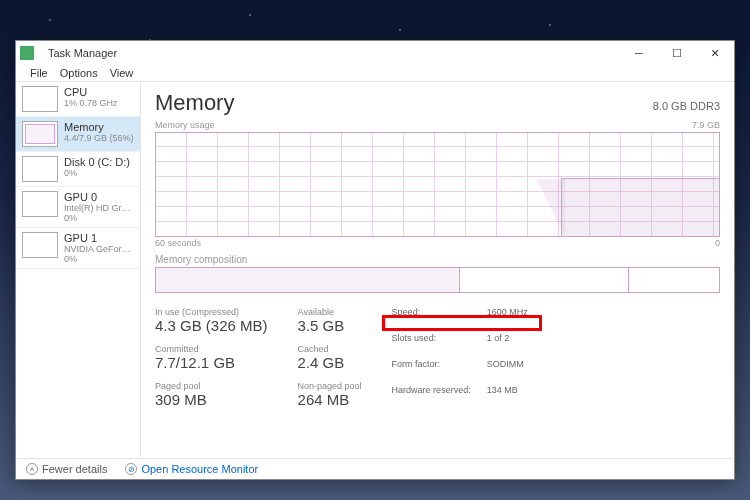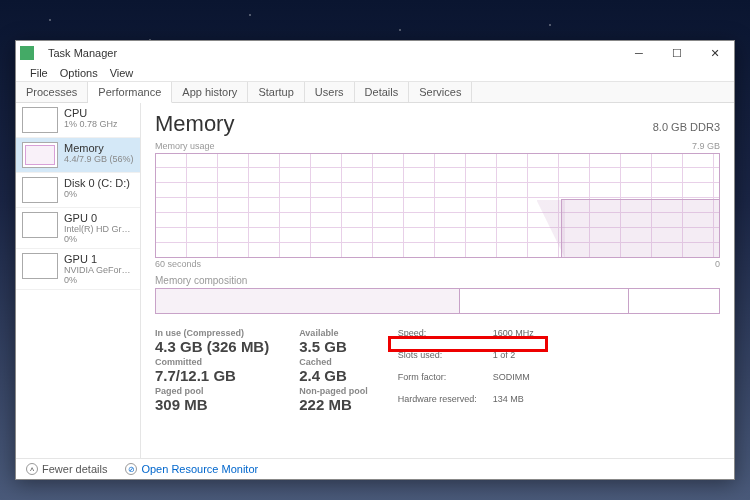--- a/index.html
+++ b/index.html
@@ -33,21 +33,21 @@
 .chart { border: 1px solid #c8a2c8; height: 105px; position: relative; margin-top: 2px; }
 .chart-grid { position: absolute; inset: 0; background-image: repeating-linear-gradient(0deg, transparent, transparent 14px, #e8d0e8 14px, #e8d0e8 15px), repeating-linear-gradient(90deg, transparent, transparent 30px, #e8d0e8 30px, #e8d0e8 31px); }
 .chart-fill { position: absolute; right: 0; bottom: 0; width: 28%; height: 56%; background: rgba(200,162,200,0.2); border-top: 1px solid #c8a2c8; border-left: 1px solid #c8a2c8; }
 .chart-fill::before { content: ''; position: absolute; left: -25px; bottom: 0; width: 28px; height: 100%; background: linear-gradient(to top right, transparent 48%, rgba(200,162,200,0.2) 50%); }
 .axis { display: flex; justify-content: space-between; font-size: 9px; color: #999; margin-top: 1px; }
 .comp-label { font-size: 10px; color: #999; margin-top: 6px; }
 .comp-bar { border: 1px solid #c8a2c8; height: 26px; display: flex; margin-top: 2px; }
 .comp-seg { border-right: 1px solid #c8a2c8; }
 .comp-seg:first-child { background: rgba(200,162,200,0.15); }
 .stats { display: flex; gap: 30px; margin-top: 14px; }
-.stat-col { display: flex; flex-direction: column; gap: 2px; font-weight: bold; }
+.stat-col { display: flex; flex-direction: column; gap: 10px; }
 .stat-label { font-size: 9px; color: #888; }
 .stat-val { font-size: 15px; color: #444; }
 .detail-grid { display: grid; grid-template-columns: auto auto; gap: 3px 16px; font-size: 9px; color: #666; position: relative; }
 .highlight { position: absolute; border: 3px solid #e00; top: 8px; left: -10px; width: 160px; height: 16px; }
 .footer { border-top: 1px solid #e5e5e5; padding: 4px 10px; display: flex; gap: 18px; font-size: 11px; }
 .footer-link { color: #0066cc; display: flex; align-items: center; gap: 4px; }
 .footer-link.fewer { color: #555; }
 .circ { width: 12px; height: 12px; border: 1px solid #999; border-radius: 50%; display: inline-flex; align-items: center; justify-content: center; font-size: 8px; }
 </style>
 </head>
@@ -59,29 +59,20 @@
     <div class="icon"></div>
     <div class="title">Task Manager</div>
     <div class="winbtn">─</div>
     <div class="winbtn">☐</div>
     <div class="winbtn">✕</div>
   </div>
   <div class="menubar">
     <span>File</span>
     <span>Options</span>
     <span>View</span>
-  </div>
-  <div class="tabs">
-    <span>Processes</span>
-    <span class="active">Performance</span>
-    <span>App history</span>
-    <span>Startup</span>
-    <span>Users</span>
-    <span>Details</span>
-    <span>Services</span>
   </div>
   <div class="content">
     <div class="sidebar">
       <div class="sb-item">
         <div class="sb-thumb"></div>
         <div class="sb-text">
             <div class="sb-title">CPU</div>
             <div class="sb-sub">1% 0.78 GHz</div>
           </div>
       </div>
@@ -158,21 +149,21 @@
           <div>
               <div class="stat-label">Available</div>
               <div class="stat-val">3.5 GB</div>
             </div>
           <div>
               <div class="stat-label">Cached</div>
               <div class="stat-val">2.4 GB</div>
             </div>
           <div>
               <div class="stat-label">Non-paged pool</div>
-              <div class="stat-val">222 MB</div>
+              <div class="stat-val">264 MB</div>
             </div>
         </div>
         <div class="detail-grid">
           <span>Speed:</span>
             <span>1600 MHz</span>
           <span>Slots used:</span>
             <span>1 of 2</span>
           <span>Form factor:</span>
             <span>SODIMM</span>
           <span>Hardware reserved:</span>

